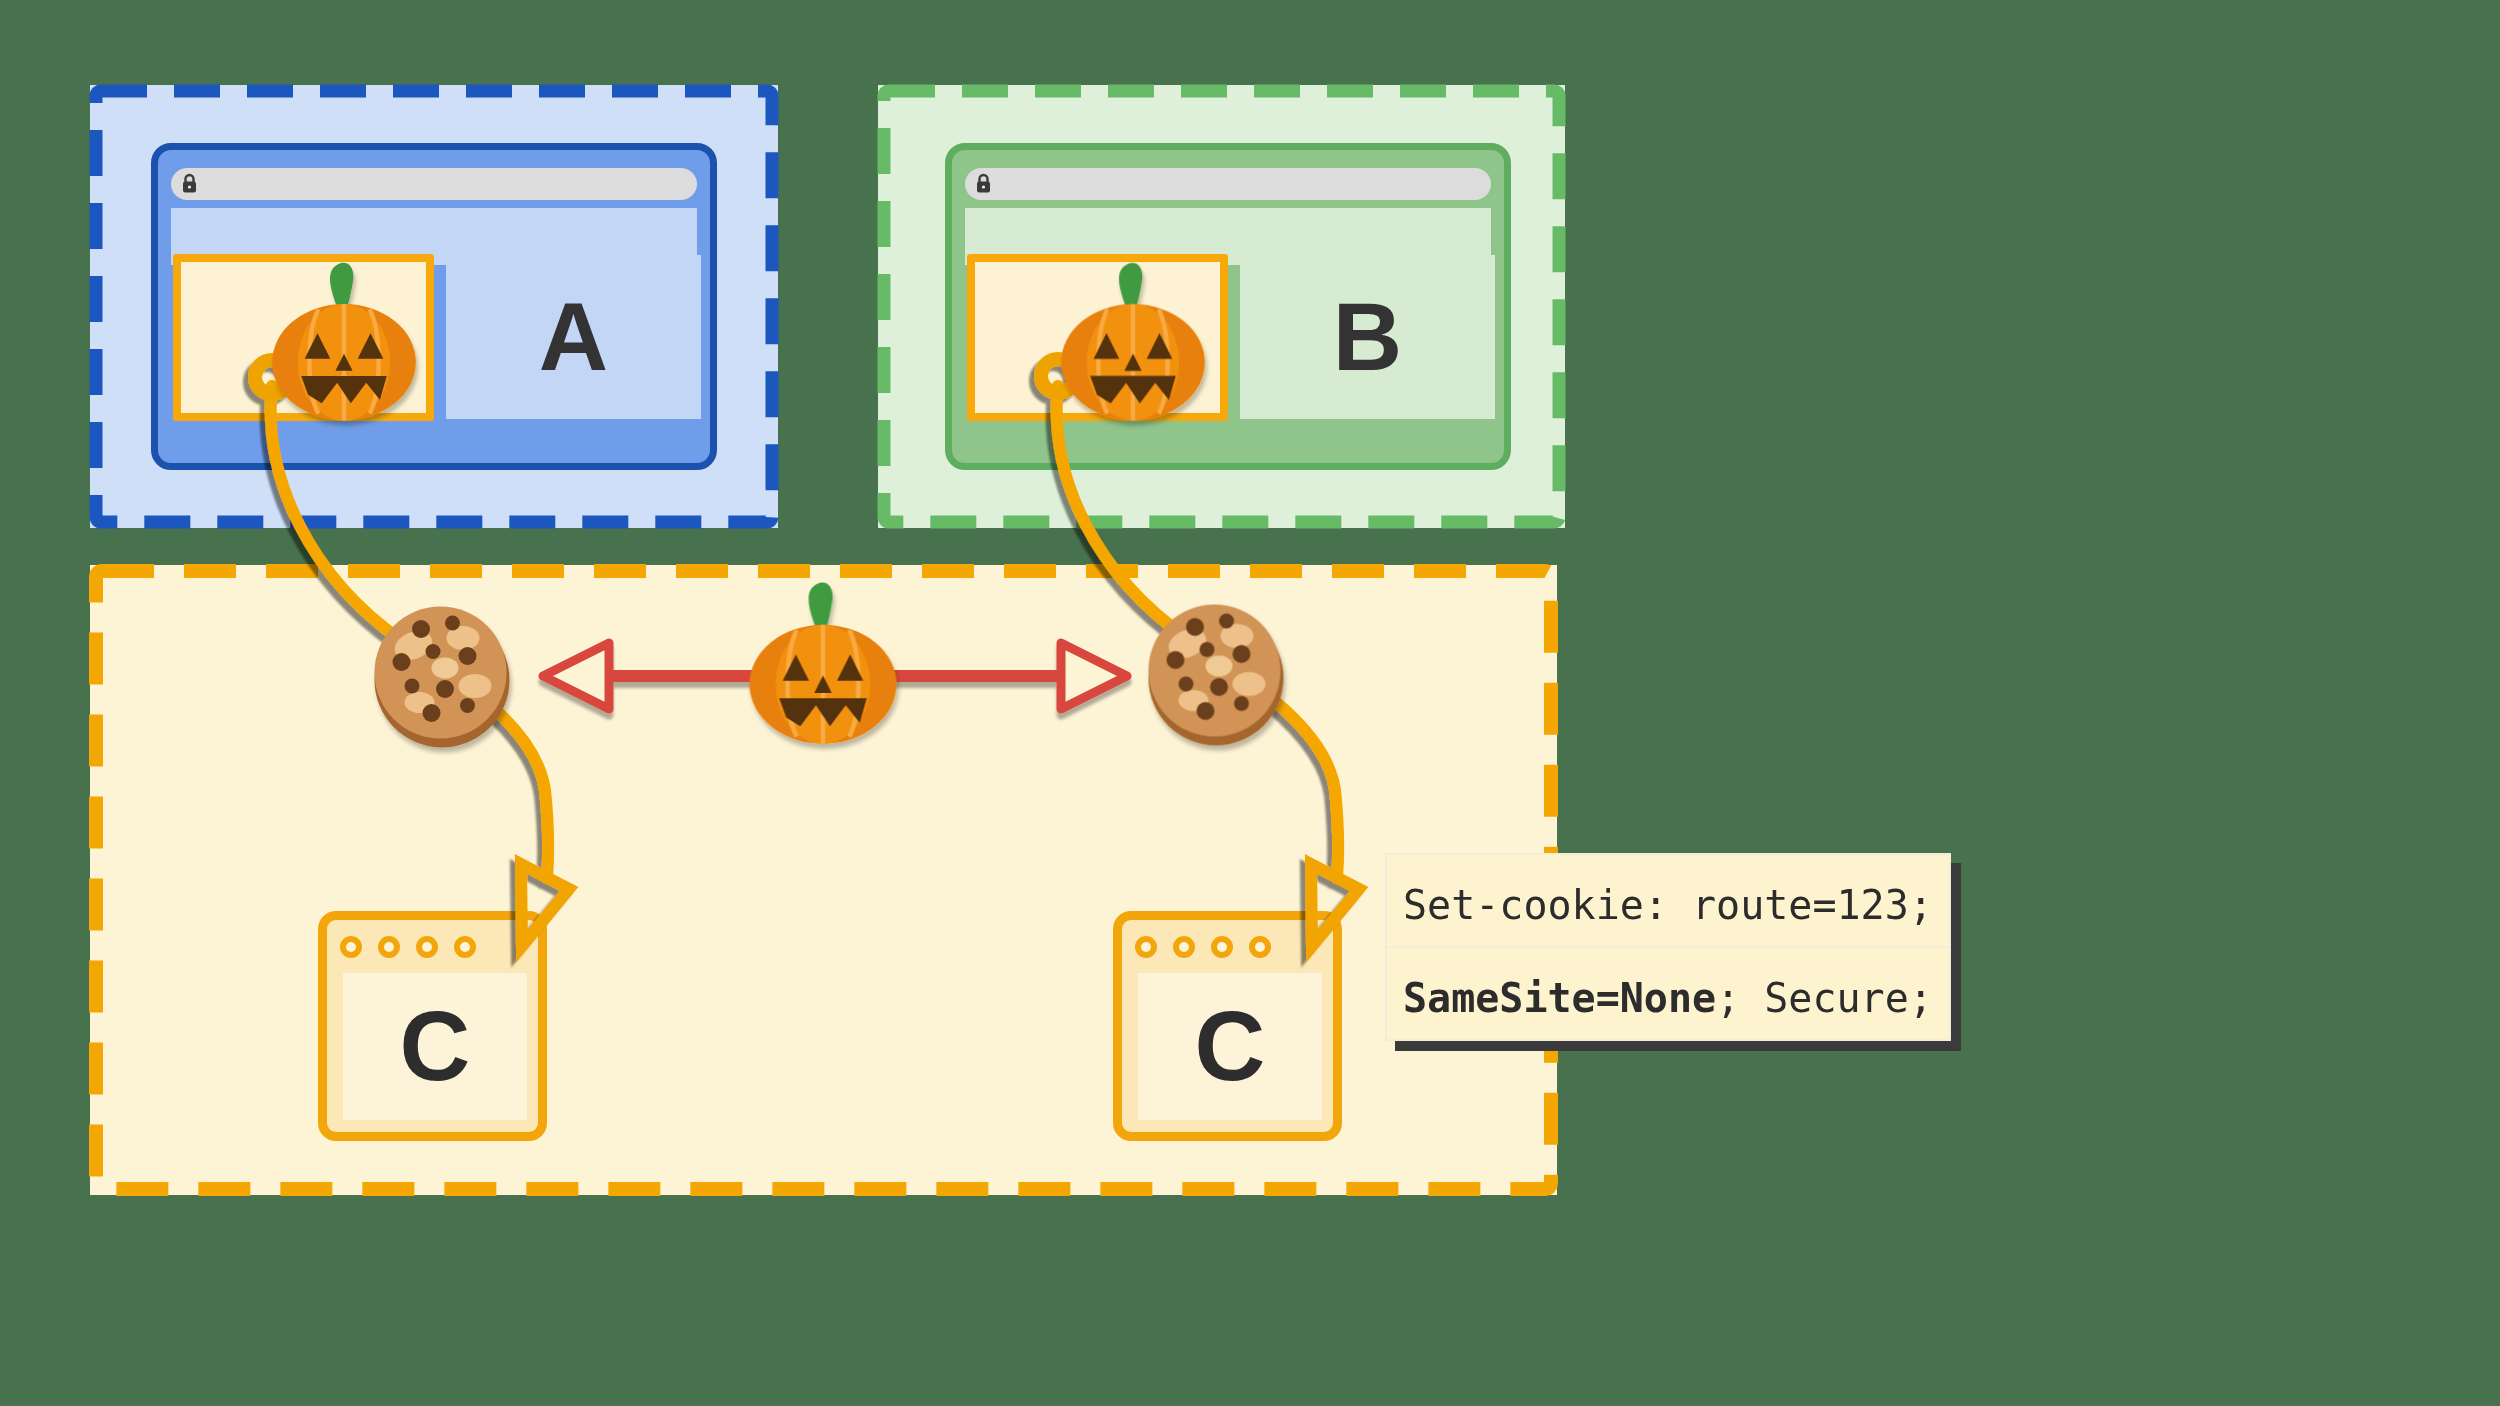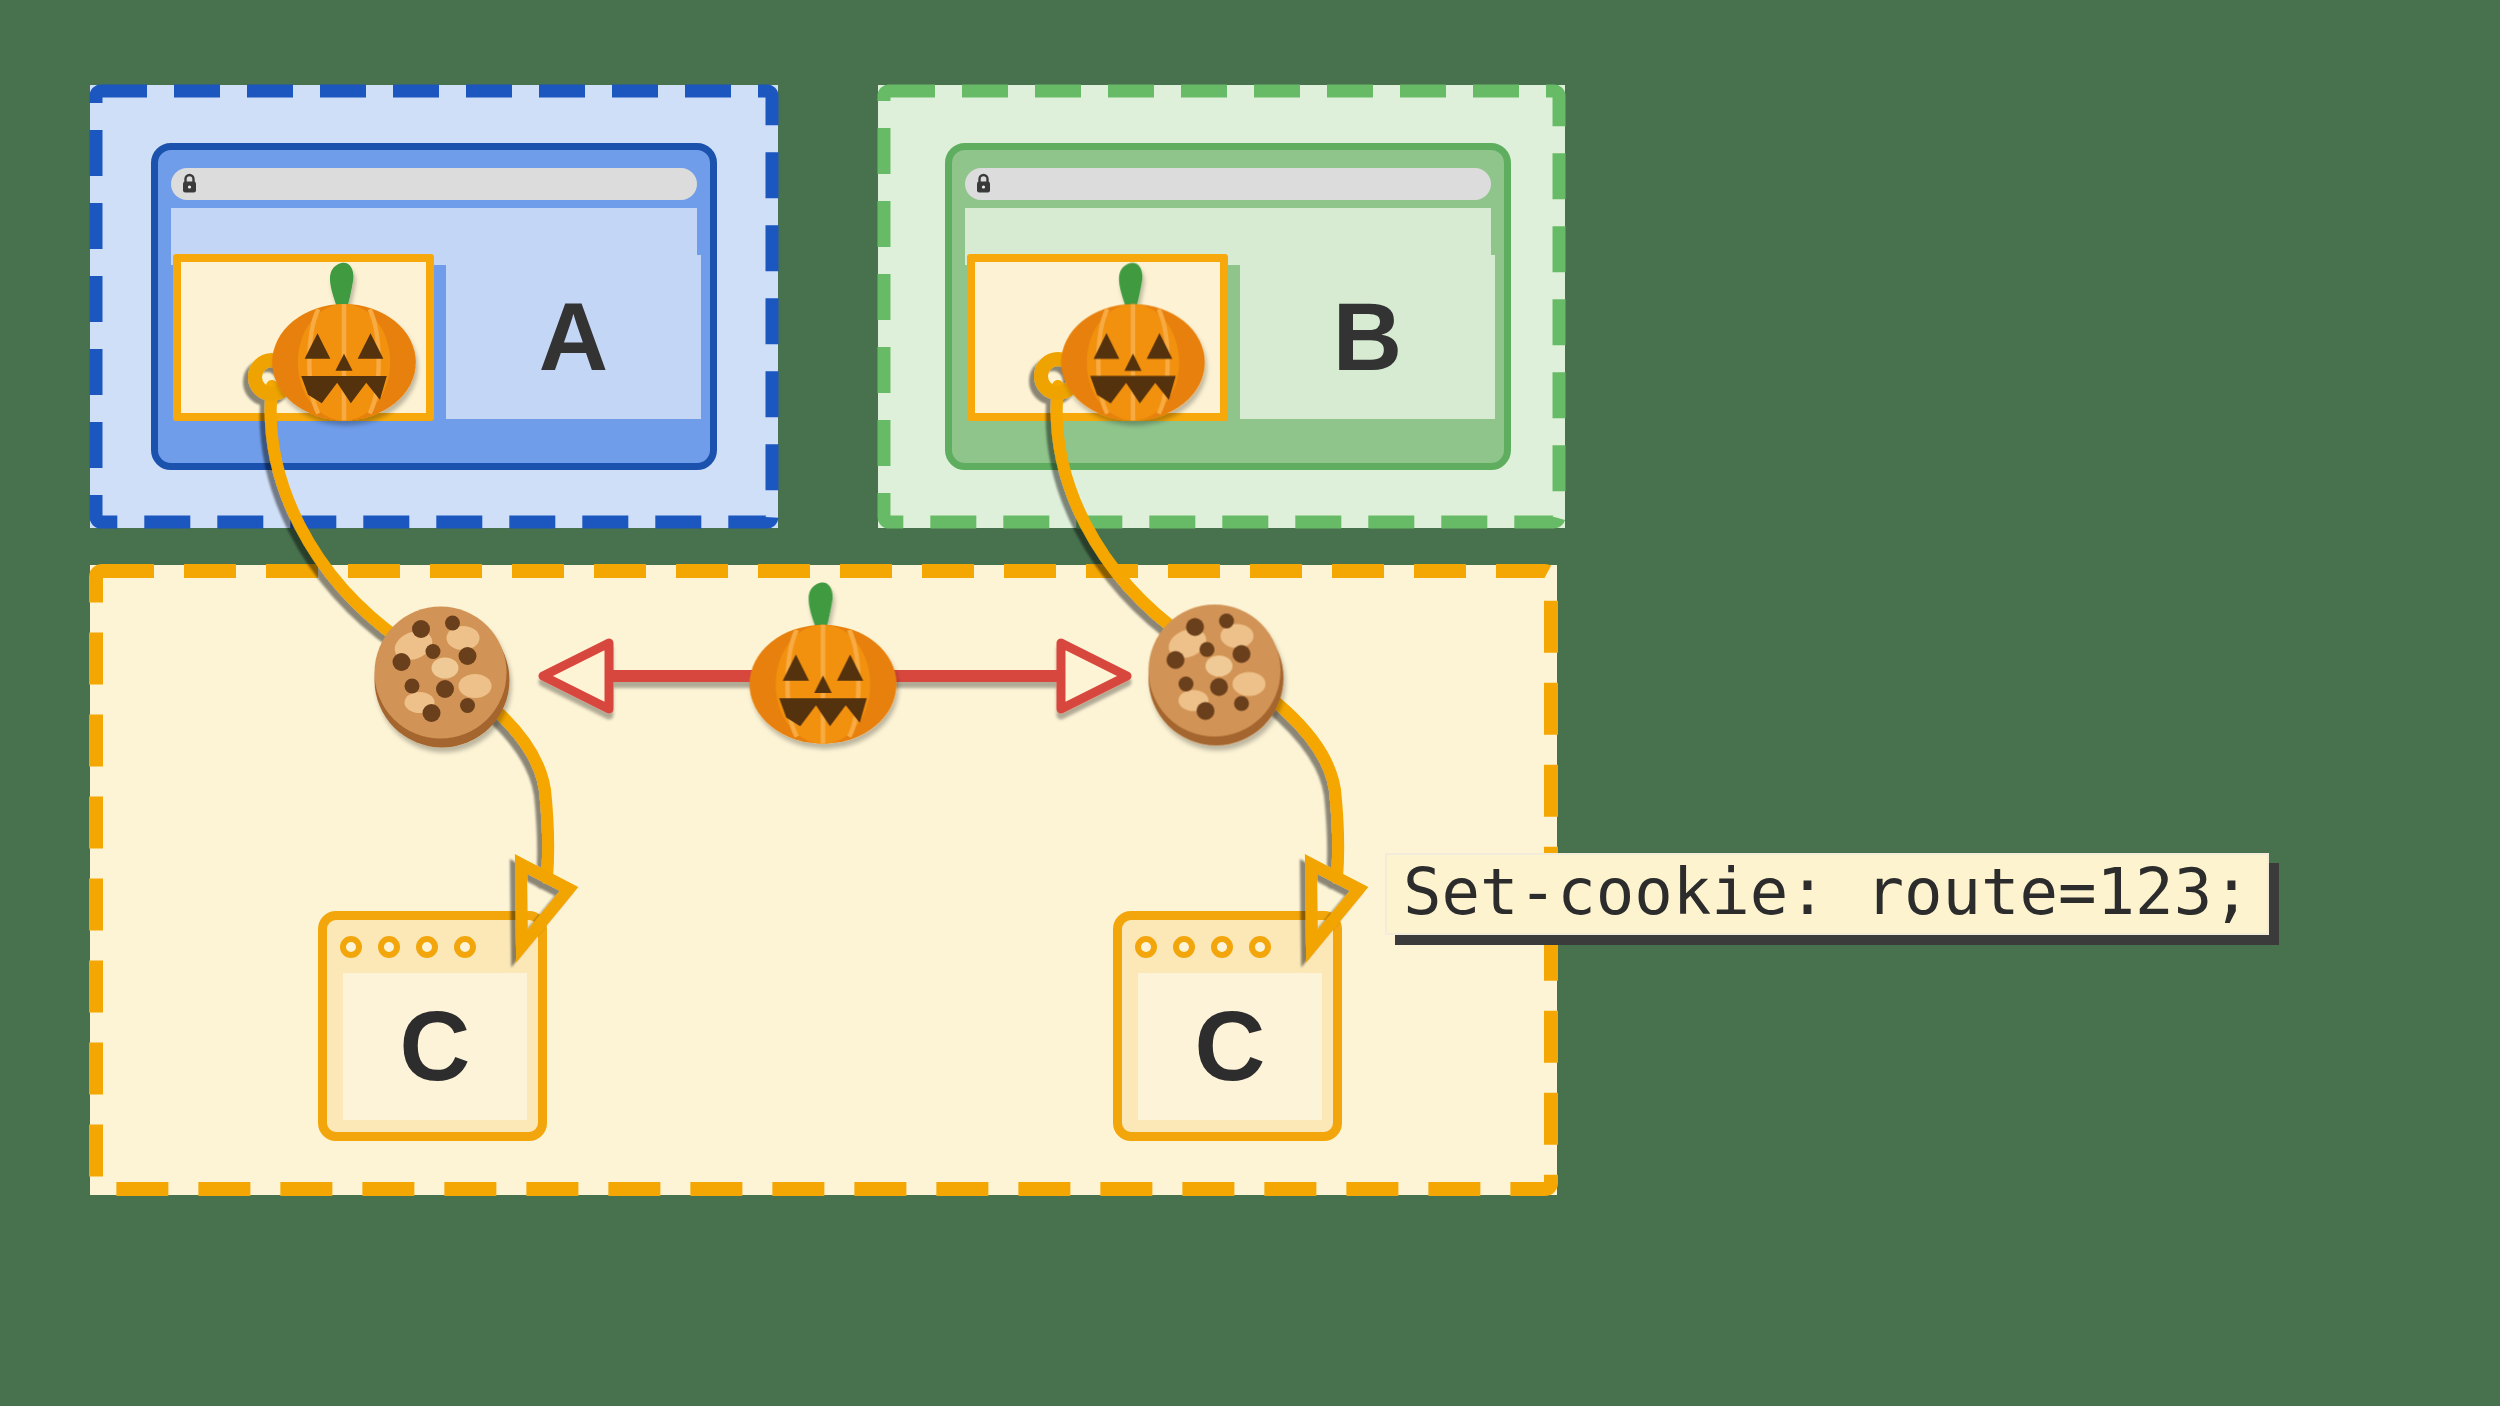--- a/index.html
+++ b/index.html
@@ -46,22 +46,22 @@
     position:absolute;left:16px;top:53px;width:184px;height:147px;background:#fdf3d8;
     display:flex;align-items:center;justify-content:center;
     font-size:98px;font-weight:700;color:#2e2d2d;
   }
   #cwinL{left:318px;top:911px;}
   #cwinR{left:1113px;top:911px;}
 
   
   .code-line{
     position:absolute;left:1385px;background:#fdf3cf;color:#2c2c2c;
-    font-family:"DejaVu Sans Mono",monospace;font-size:64px;line-height:72px;
-    padding:1px 16px 5px 16px;border:2px solid #f2ecd8;
+    font-family:"DejaVu Sans Mono",monospace;font-size:40px;line-height:72px;
+    padding:14px 16px 5px 16px;border:2px solid #f2ecd8;
     box-shadow:10px 10px 0 #3b3b3b;white-space:nowrap;
   }
   #codeLine1{top:853px;}
   #codeLine2{top:946px;}
   .code-bold{font-weight:bold;}
 </style>
 </head>
 <body>
 
 <div class="canvas">
@@ -196,14 +196,17 @@
     <g filter="url(#spriteShadow)">
       <use href="#pumpkin" transform="translate(258.5,254.5) scale(1.71)"></use>
       <use href="#pumpkin" transform="translate(1047.5,254.5) scale(1.71)"></use>
       <use href="#pumpkin" transform="translate(735.5,574) scale(1.75)"></use>
     </g>
   </svg>
 
   <div class="code-line" id="codeLine1">
     <span>Set-cookie: route=123;</span>
   </div>
+  <div class="code-line" id="codeLine2">
+    <span class="code-bold">SameSite=None</span><span>; Secure;</span>
+  </div>
 
 </div>
 
 </body></html>

